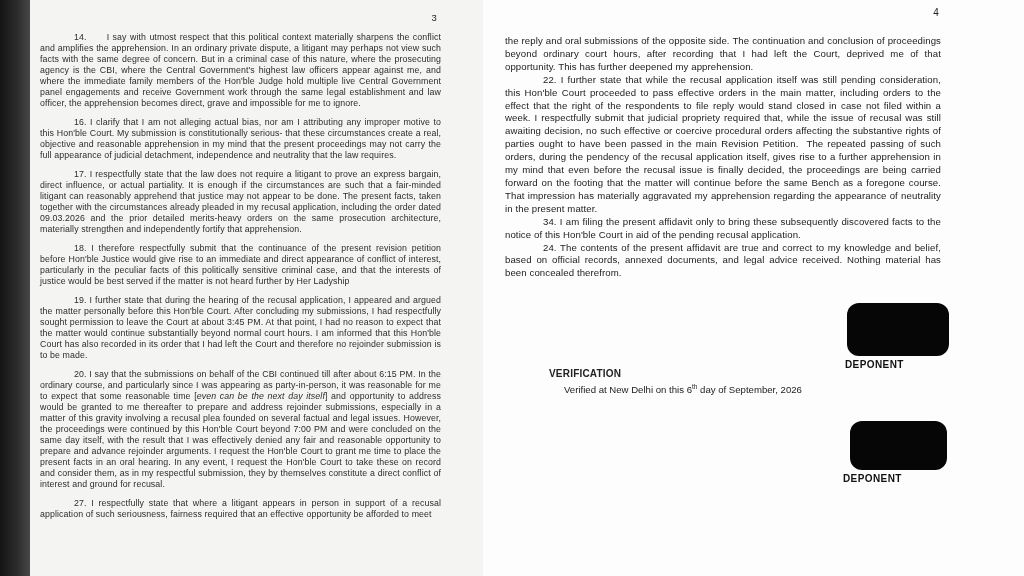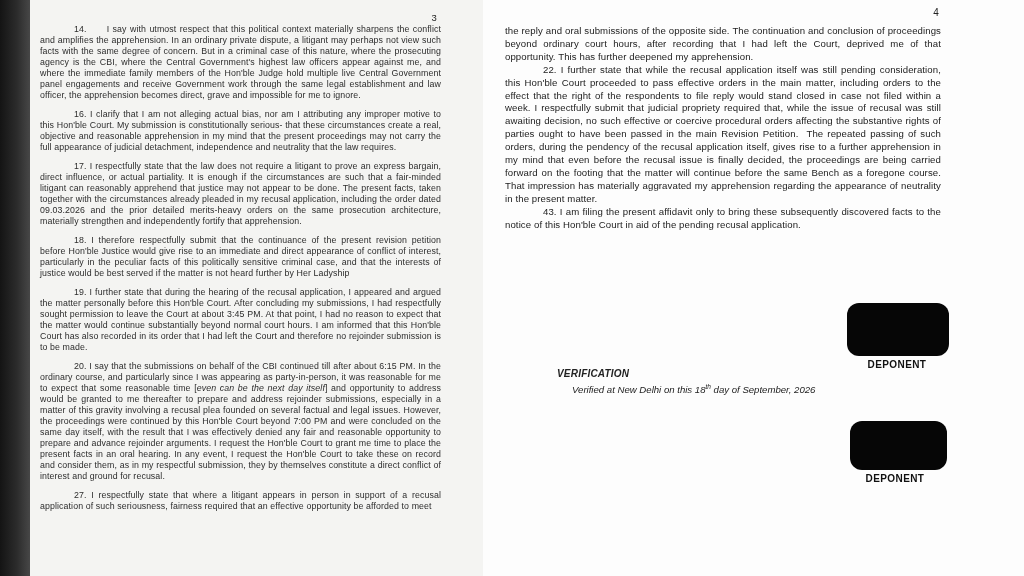--- a/index.html
+++ b/index.html
@@ -12,41 +12,41 @@
 
   .page { height:576px; position:relative; }
   .page-3 { flex:none; width:453px; background:#f4f4f2; padding:13px 0 0 10px; }
   .page-4 { flex:1; background:#fdfdfd; padding:7px 0 0 22px; }
 
   .col3 { width:401px; color:#2c2c2c; font-size:8.8px; line-height:11px;
           text-align:justify; letter-spacing:0.1px; }
   .col3 .pgnum { text-align:right; font-size:9.5px; line-height:10px; color:#222;
                  padding-right:4px; }
   .col3 p { margin-top:8px; text-indent:34px; }
-  .col3 p.first { margin-top:1px; }
+  .col3 p.first { margin-top:9px; }
 
   .col4 { width:436px; color:#222222; font-size:9.6px; line-height:12.9px;
           text-align:justify; letter-spacing:0.1px; }
   .col4 .pgnum { text-align:right; font-size:10px; line-height:11px; color:#222;
                  padding-right:2px; margin-bottom:2px; }
-  .col4 p.cont { text-indent:0; margin-top:7px; }
+  .col4 p.cont { text-indent:0; margin-top:17px; }
   .col4 p.ind { text-indent:38px; margin-top:0; }
 
-  .verify-block { position:absolute; left:22px; top:368px; width:436px;
-                  font-size:9.6px; line-height:12.9px; color:#222;font-style:italic; }
+  .verify-block { position:absolute; left:14px; top:368px; width:436px;
+                  font-size:9.6px; line-height:12.9px; color:#222; }
   .verify-head { font-weight:bold; font-size:10px; padding-left:52px;
                  letter-spacing:0.2px; }
   .verify-body { text-align:justify; margin-top:2px; }
   .verify-line { margin-top:3px; padding-left:67px; }
   .verify-line sup { font-size:6.5px; vertical-align:super; line-height:0; }
 
   .redact { position:absolute; background:#060606; border-radius:12px; }
   .redact-1 { left:364px; top:303px; width:102px; height:53px; }
   .redact-2 { left:367px; top:421px; width:97px; height:49px; }
-  .deponent { position:absolute; width:104px; text-align:center; font-weight:bold;
+  .deponent { position:absolute; width:104px; text-align:left; font-weight:bold;
               font-size:10px; letter-spacing:0.4px; color:#111; }
   .deponent-1 { left:362px; top:359px; }
   .deponent-2 { left:360px; top:473px; }
 </style>
 </head>
 <body>
 
 <div class="canvas">
 
   <div class="edge-strip"></div>
@@ -62,28 +62,29 @@
       <p><span>20. I say that the submissions on behalf of the CBI continued till after about 6:15 PM. In the ordinary course, and particularly since I was appearing as party-in-person, it was reasonable for me to expect that some reasonable time [</span><i>even can be the next day itself</i><span>] and opportunity to address would be granted to me thereafter to prepare and address rejoinder submissions, especially in a matter of this gravity involving a recusal plea founded on several factual and legal issues. However, the proceedings were continued by this Hon'ble Court beyond 7:00 PM and were concluded on the same day itself, with the result that I was effectively denied any fair and reasonable opportunity to prepare and advance rejoinder arguments. I request the Hon'ble Court to grant me time to place the present facts in an oral hearing. In any event, I request the Hon'ble Court to take these on record and consider them, as in my respectful submission, they by themselves constitute a direct conflict of interest and ground for recusal.</span></p>
       <p>27. I respectfully state that where a litigant appears in person in support of a recusal application of such seriousness, fairness required that an effective opportunity be afforded to meet</p>
     </div>
   </div>
 
   <div class="page page-4">
     <div class="col4">
       <div class="pgnum">4</div>
       <p class="cont">the reply and oral submissions of the opposite side. The continuation and conclusion of proceedings beyond ordinary court hours, after recording that I had left the Court, deprived me of that opportunity. This has further deepened my apprehension.</p>
       <p class="ind">22. I further state that while the recusal application itself was still pending consideration, this Hon'ble Court proceeded to pass effective orders in the main matter, including orders to the effect that the right of the respondents to file reply would stand closed in case not filed within a week. I respectfully submit that judicial propriety required that, while the issue of recusal was still awaiting decision, no such effective or coercive procedural orders affecting the substantive rights of parties ought to have been passed in the main Revision Petition.&nbsp; The repeated passing of such orders, during the pendency of the recusal application itself, gives rise to a further apprehension in my mind that even before the recusal issue is finally decided, the proceedings are being carried forward on the footing that the matter will continue before the same Bench as a foregone course. That impression has materially aggravated my apprehension regarding the appearance of neutrality in the present matter.</p>
-      <p class="ind">43. I am filing the present affidavit only to bring these subsequently discovered facts to the notice of this Hon'ble Court in aid of the pending recusal application.</p>
+      <p class="ind">34. I am filing the present affidavit only to bring these subsequently discovered facts to the notice of this Hon'ble Court in aid of the pending recusal application.</p>
+      <p class="ind">24. The contents of the present affidavit are true and correct to my knowledge and belief, based on official records, annexed documents, and legal advice received. Nothing material has been concealed therefrom.</p>
     </div>
 
     <div class="redact redact-1"></div>
     <div class="deponent deponent-1">DEPONENT</div>
 
     <div class="verify-block">
       <div class="verify-head">VERIFICATION</div>
-      <div class="verify-line"><span>Verified at New Delhi on this 18</span><sup>th</sup><span> day of September, 2026</span></div>
+      <div class="verify-line"><span>Verified at New Delhi on this 6</span><sup>th</sup><span> day of September, 2026</span></div>
     </div>
 
     <div class="redact redact-2"></div>
     <div class="deponent deponent-2">DEPONENT</div>
   </div>
 
 </div>
 
 </body></html>

